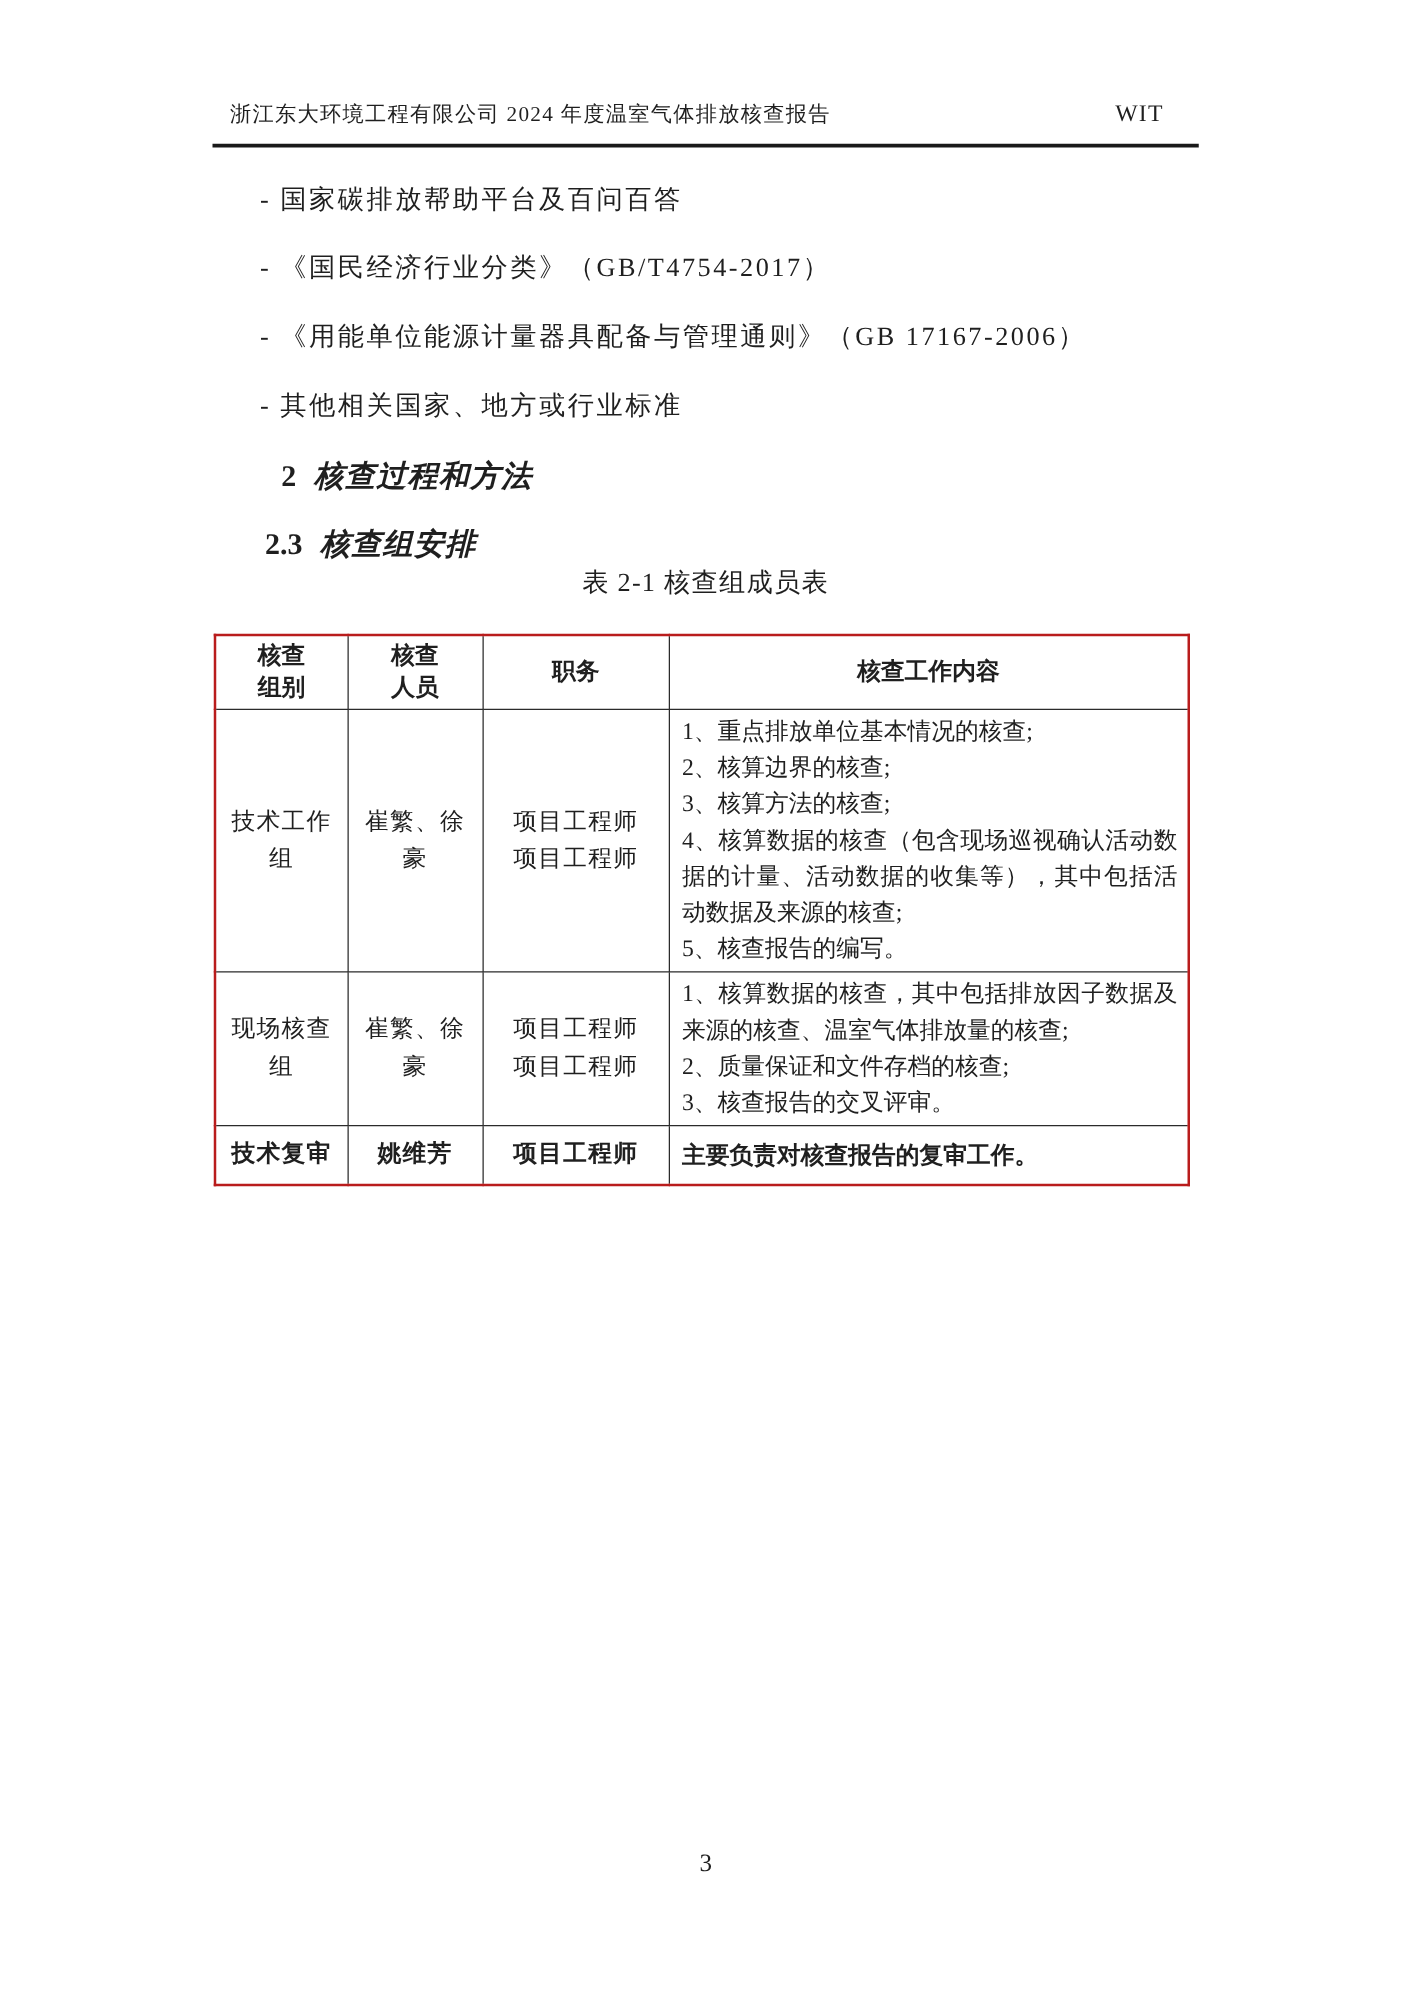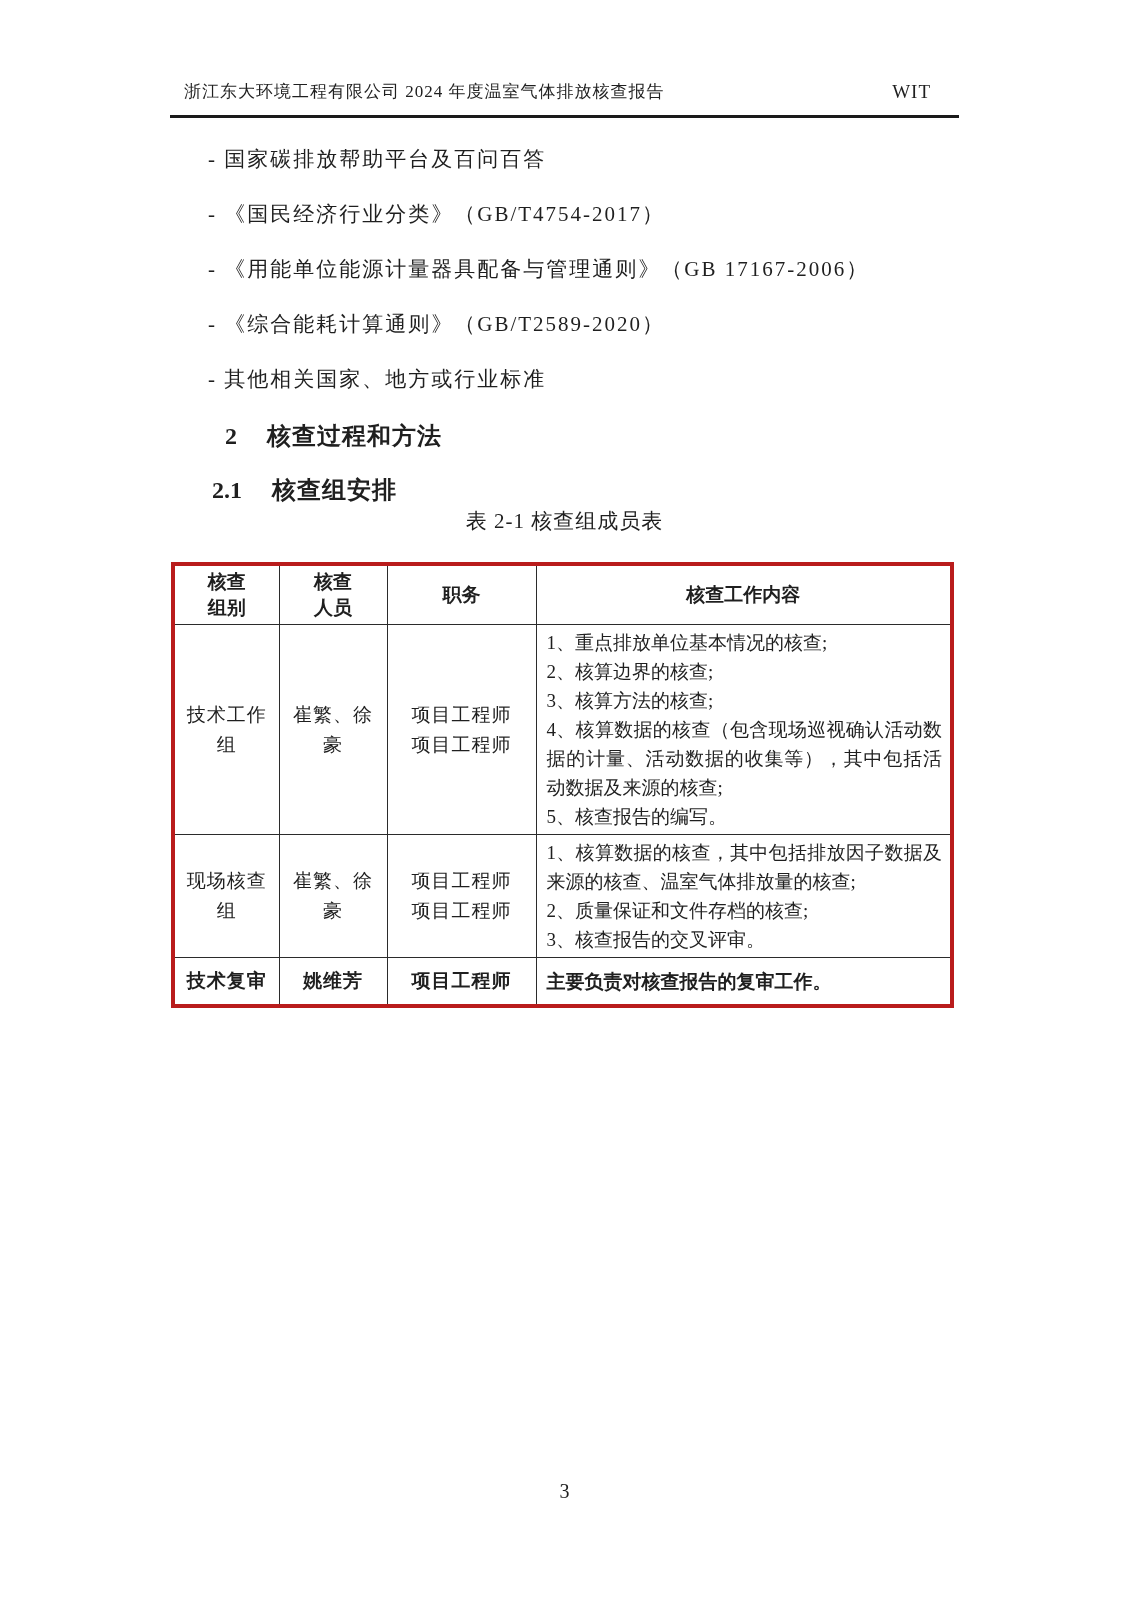--- a/index.html
+++ b/index.html
@@ -25,42 +25,42 @@
   .doc-header .brand { font-size: 19px; letter-spacing: 1px; padding-right: 28px; }
   
   .refs { margin-top: 27px; }
   .ref-item {
     margin: 0 0 27px 38px;
     font-size: 21px; line-height: 28px; letter-spacing: 2px;
   }
   
   .h-sec { display: flex; align-items: baseline; font-weight: bold; }
   .h-sec .num { font-size: 24px; }
-  .h-sec .txt { font-size: 24px; letter-spacing: 1px; margin-left: 30px; }
+  .h-sec .txt { font-size: 24px; letter-spacing: 1px; margin-left: 14px; font-style: italic; }
   .h-level1 { margin: 22px 0 0 55px; }
   .h-level2 { margin: 22px 0 0 42px; }
   .h-22 { margin-top: 26px; }
   
   .para {
     margin: 18px 0 0 0;
     font-size: 21px; line-height: 53px;
     text-align: justify; text-indent: 42px;
     letter-spacing: 1px;
   }
   .para-tight { margin-top: 12px; }
   
   .tbl-caption {
     margin-top: 0; text-align: center; font-weight: normal;
     font-size: 21px; line-height: 30px; letter-spacing: 1px;
   }
   table.team {
     margin: 26px 0 0 1px;
     border-collapse: collapse; table-layout: fixed;
     width: 781px;
-    border: 4px solid #b91c1c;
+    border: 2px solid #b91c1c;
   }
   table.team th, table.team td {
     border: 1px solid #2b2b2b;
     white-space: pre-line;
     font-size: 19px;
   }
   table.team th {
     font-weight: bold; text-align: center; vertical-align: middle;
     line-height: 26px; height: 54px; padding: 2px 4px;
   }
@@ -87,31 +87,30 @@
 
   <div class="doc-header">
     <span class="title">浙江东大环境工程有限公司 2024 年度温室气体排放核查报告</span>
     <span class="brand">WIT</span>
   </div>
 
   <div class="refs">
     <div class="ref-item">- 国家碳排放帮助平台及百问百答</div>
     <div class="ref-item">- 《国民经济行业分类》（GB/T4754-2017）</div>
     <div class="ref-item">- 《用能单位能源计量器具配备与管理通则》（GB 17167-2006）</div>
-    <div class="ref-item">- 《综合能耗计算通则》（GB/T2589-2020）</div>
     <div class="ref-item">- 其他相关国家、地方或行业标准</div>
   </div>
 
   <div class="h-sec h-level1">
     <span class="num">2</span>
     <span class="txt">核查过程和方法</span>
   </div>
 
   <div class="h-sec h-level2">
-    <span class="num">2.1</span>
+    <span class="num">2.3</span>
     <span class="txt">核查组安排</span>
   </div>
 
 
   <p class="tbl-caption">表 2-1 核查组成员表</p>
 
   <table class="team">
     <colgroup>
       <col style="width:106px">
         <col style="width:108px">

